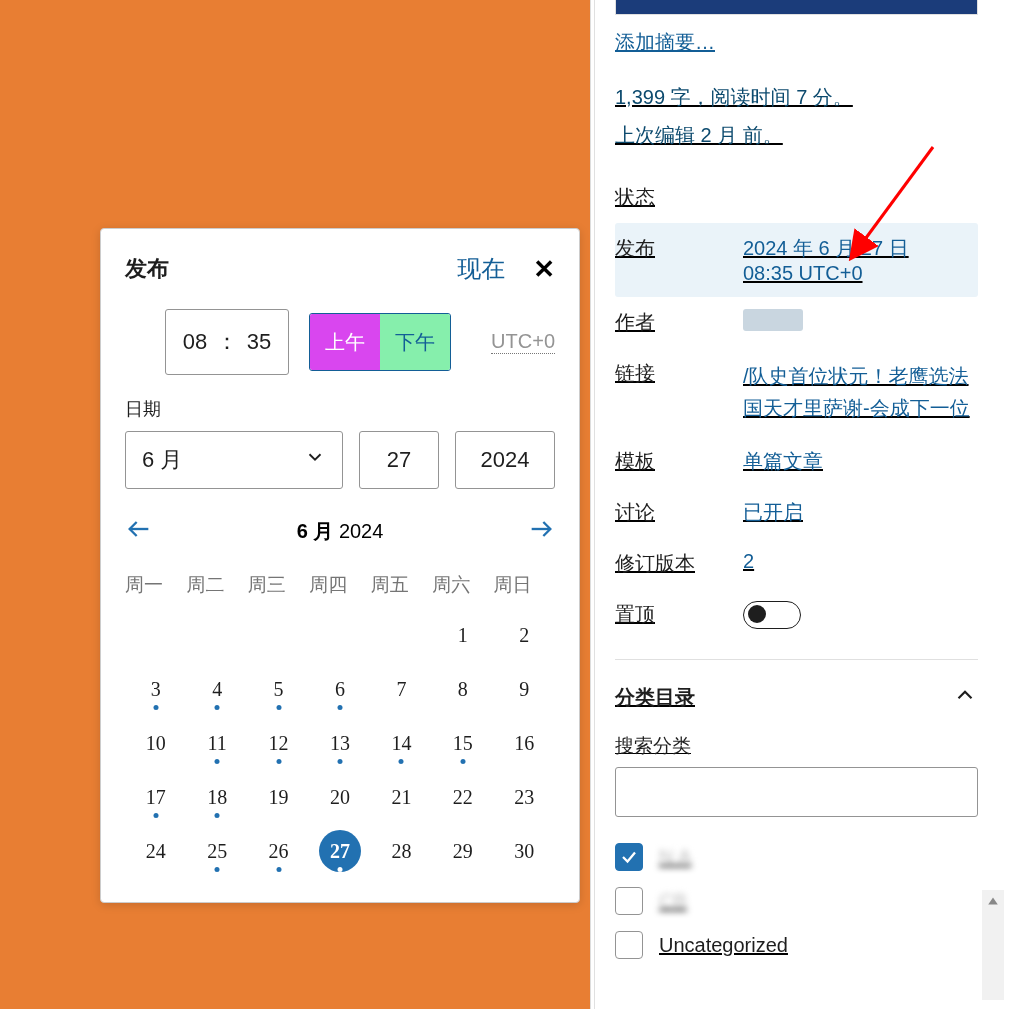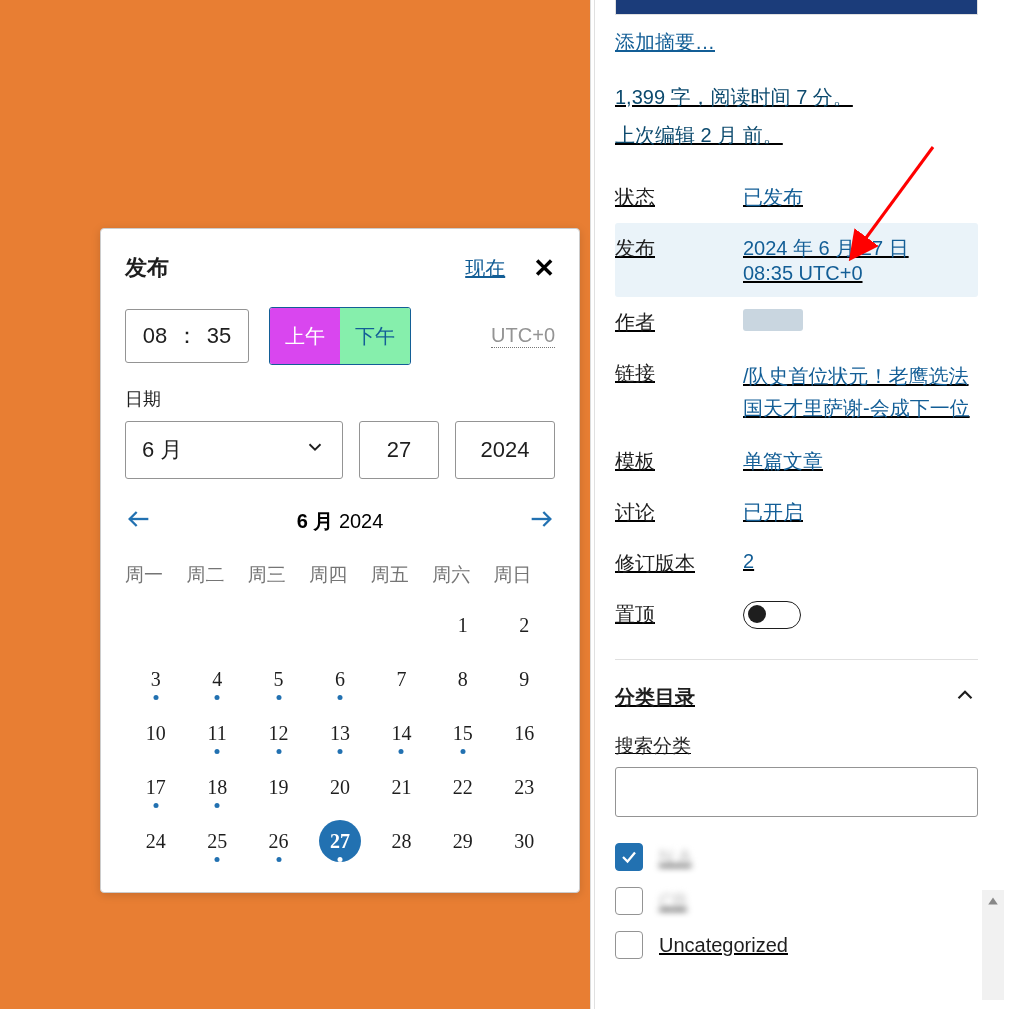--- a/index.html
+++ b/index.html
@@ -33,41 +33,42 @@
   }
 
   .popover-header {
     display: flex;
     align-items: center;
     justify-content: space-between;
     margin-bottom: 24px;
   }
   .popover-title { font-size: 22px; font-weight: 600; color: #1e1e1e; }
   .popover-header-right { display: flex; align-items: center; gap: 28px; }
-  .link-now { color: #135e96; font-size: 20px; cursor: pointer; text-decoration: underline; }
+  .link-now { color: #135e96; font-size: 24px; cursor: pointer; }
   .close-btn { font-size: 26px; font-weight: 700; cursor: pointer; line-height:1; }
 
   .field-label { color: #1e1e1e; font-size: 18px; margin-bottom: 10px; }
 
   .time-row {
     display: flex;
     align-items: center;
     justify-content: space-between;
     margin-bottom: 22px;
   }
   .time-left { display: flex; align-items: center; gap: 20px; }
   .time-box {
     display: flex;
     align-items: center;
     border: 1px solid #949494;
     border-radius: 3px;
-    height: 54px;
+    height: 66px;
     padding: 0 14px;
     font-size: 22px;
     color: #1e1e1e;
+    margin-left: 40px;
   }
   .time-box .sep { padding: 0 6px; }
   .time-num { min-width: 30px; text-align: center; }
 
   .ampm {
     display: flex;
     border: 1px solid #135e96;
     border-radius: 3px;
     overflow: hidden;
     height: 58px;
@@ -469,21 +470,20 @@
       <span class="link-blue">添加摘要…</span>
     </div>
 
     <div class="stats">
       <div>1,399 字，阅读时间 7 分。</div>
       <div>上次编辑 2 月 前。</div>
     </div>
 
     <div class="kv-row">
       <div class="kv-key">状态</div>
-      <div class="kv-val link">已发布</div>
     </div>
 
     <div class="kv-row hl2" style="margin-right:36px; padding-left:0;">
       <div class="kv-key">发布</div>
       <div class="kv-val link">
         <div>2024 年 6 月 27 日</div>
         <div>08:35 UTC+0</div>
       </div>
     </div>
 

